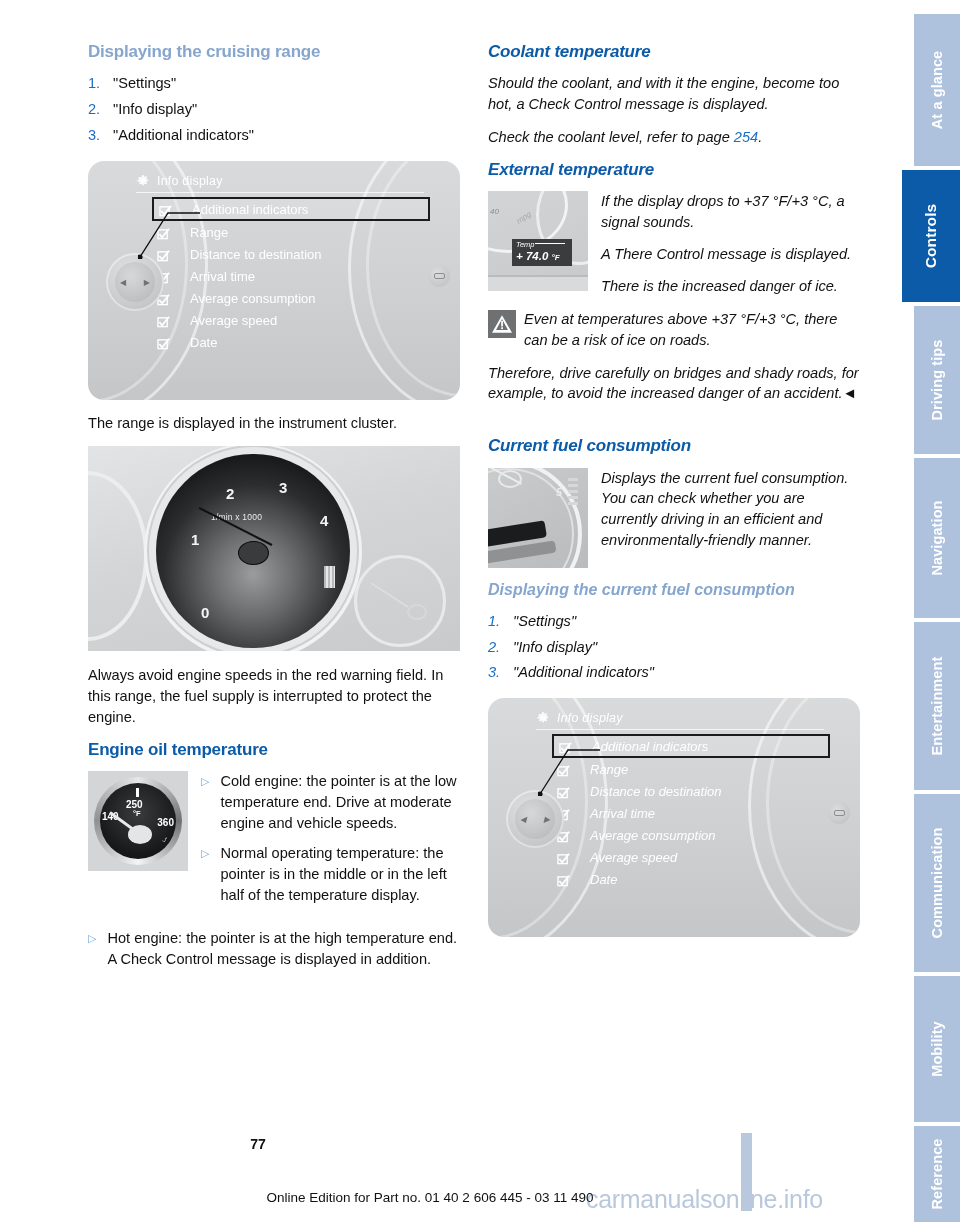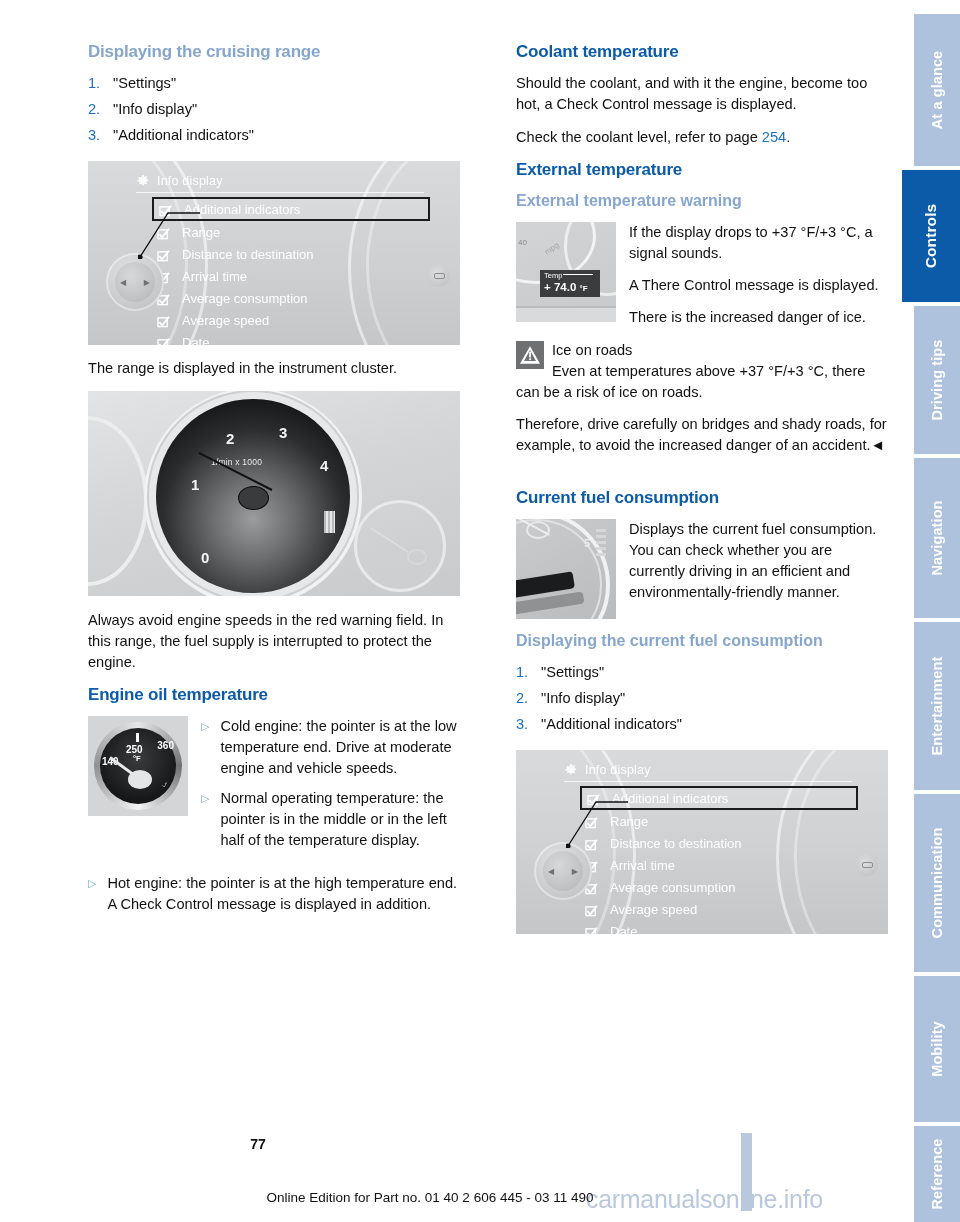--- a/index.html
+++ b/index.html
@@ -10,21 +10,21 @@
     background:#ffffff;
     position:relative;
     overflow:hidden;
     color:#111;
   }
   .page { position:absolute; inset:0; }
 
   
   .col { position:absolute; top:42px; width:372px; }
   .col-left  { left:88px; }
-  .col-right { left:516px; }
+  .col-right { left:488px;font-style:italic; }
 
   h2.sec {
     font-size:17px; font-weight:bold; color:#0b5ba8;
     margin:0 0 11px 0; line-height:1.2; letter-spacing:-0.2px;
   }
   h2.sec.light { color:#86a6ce; }
   h3.sub {
     font-size:16px; font-weight:bold; color:#86a6ce;
     margin:0 0 11px 0; line-height:1.25;
   }
@@ -46,23 +46,23 @@
   ul.tri li {
     font-size:14.6px; line-height:1.43; margin-bottom:10px;
     display:flex; gap:11px; align-items:flex-start;
   }
   ul.tri li .tri {
     color:#6fa4d8; font-size:11px; line-height:1.9; flex:0 0 auto;
   }
 
   
   .idrive {
-    position:relative; width:372px; height:184px;
+    position:relative; width:372px; height:239px;
     background:linear-gradient(180deg,#d9dadb 0%, #cfd0d2 55%, #c4c6c8 100%);
-    overflow:hidden; margin-bottom:13px;
+    overflow:hidden; margin-bottom:13px;border-radius:16px;
   }
   .idrive .arc {
     position:absolute; border:3px solid rgba(255,255,255,.65);
     border-radius:50%;
   }
   .idrive .arcA { left:-120px; top:-50px; width:240px; height:310px; border-color:rgba(255,255,255,.55); }
   .idrive .arcB { left:-100px; top:-36px; width:200px; height:278px; border-color:rgba(255,255,255,.35); }
   .idrive .arcC { right:-118px; top:-40px; width:230px; height:295px; border-color:rgba(255,255,255,.55); }
   .idrive .arcD { right:-100px; top:-26px; width:194px; height:262px; border-color:rgba(255,255,255,.35); }
 
@@ -70,21 +70,21 @@
     position:absolute; left:48px; top:8px; right:36px; height:24px;
     display:flex; align-items:center; gap:7px;
     border-bottom:1px solid rgba(255,255,255,.75);
   }
   .idrive .hdr .gear { width:14px; height:14px; position:relative; }
   .idrive .hdr .gear svg { display:block; }
   .idrive .hdr .ttl { font-size:12.5px; color:#fff; font-weight:500; letter-spacing:.2px; }
 
   .idrive .list { position:absolute; left:64px; top:36px; right:30px; }
   .idrive .row {
-    display:flex; align-items:center; gap:12px;
+    display:flex; align-items:center; gap:20px;
     height:22px; padding-left:5px;
   }
   .idrive .row.sel {
     border:2.5px solid #1b1b1b; background:rgba(255,255,255,.10);
     height:24px;
   }
   .idrive .row .chk { width:13px; height:12px; flex:0 0 auto; }
   .idrive .row .lbl { font-size:13px; color:#ffffff; white-space:nowrap; }
 
   .idrive .ctrlr {
@@ -179,21 +179,21 @@
   }
   .oilgauge .face {
     position:absolute; left:12px; top:12px; width:76px; height:76px; border-radius:50%;
     background:radial-gradient(circle at 50% 40%, #3a3b3d, #141516 75%);
     color:#fff;
   }
   .oilgauge .t { position:absolute; font-size:10px; font-weight:bold; color:#fff; }
   .oilgauge .t250 { left:26px; top:16px; }
   .oilgauge .tF   { left:33px; top:26px; font-size:7.5px; }
   .oilgauge .t140 { left:2px;  top:28px; }
-  .oilgauge .t360 { right:2px; top:12px; }
+  .oilgauge .t360 { right:2px; top:34px; }
   .oilgauge .tickT { position:absolute; left:36px; top:5px; width:3px; height:9px; background:#fff; }
   .oilgauge .oneedle {
     position:absolute; left:10px; top:28px; width:44px; height:3px;
     background:#e9eaeb; transform:rotate(36deg); transform-origin:0 50%;
   }
   .oilgauge .ohub {
     position:absolute; left:28px; top:42px; width:24px; height:19px; border-radius:50%;
     background:#e4e5e6;
   }
   .oilgauge .oil-ic { position:absolute; right:9px; bottom:14px; color:#fff; font-size:9px; }
@@ -494,21 +494,20 @@
 
   </div>
 
   <div class="col col-right">
 
     <h2 class="sec">Coolant temperature</h2>
     <p class="body">Should the coolant, and with it the engine, become too hot, a Check Control message is displayed.</p>
     <p class="body"><span>Check the coolant level, refer to page </span><span class="lnk">254</span><span>.</span></p>
 
     <h2 class="sec">External temperature</h2>
-    <h3 class="sub">External temperature warning</h3>
 
     <div class="imgrow">
       <div class="exttemp">
         <div class="arc1"></div>
         <div class="arc2"></div>
         <span class="n40">40</span>
         <span class="mpg">mpg</span>
         <div class="lcd">
           <div class="l1"><span>Temp</span><span class="ln"></span></div>
           <div class="l2"><span>+ 74.0</span>
@@ -526,21 +525,20 @@
 
     <div class="warnblock">
       <span class="warn-ic">
         <svg width="22" height="20" viewBox="0 0 24 22">
           <path d="M12 1.5 L23 20.5 H1 Z" fill="#ffffff"></path>
           <path d="M12 5.5 L18.6 17.6 H5.4 Z" fill="#6e7072"></path>
           <rect x="11.1" y="7.4" width="1.9" height="6.3" fill="#ffffff"></rect>
           <rect x="11.1" y="14.6" width="1.9" height="2" fill="#ffffff"></rect>
         </svg>
       </span>
-      <div class="warn-title">Ice on roads</div>
       <p class="warn-body">Even at temperatures above +37 °F/+3 °C, there can be a risk of ice on roads.</p>
       <p class="warn-body" style="margin-top:12px;">Therefore, drive carefully on bridges and shady roads, for example, to avoid the increased danger of an accident.◄</p>
     </div>
 
     <h2 class="sec" style="margin-top:32px;">Current fuel consumption</h2>
 
     <div class="imgrow">
       <div class="fuelpic">
         <div class="ring"></div>
         <div class="ring2"></div>

